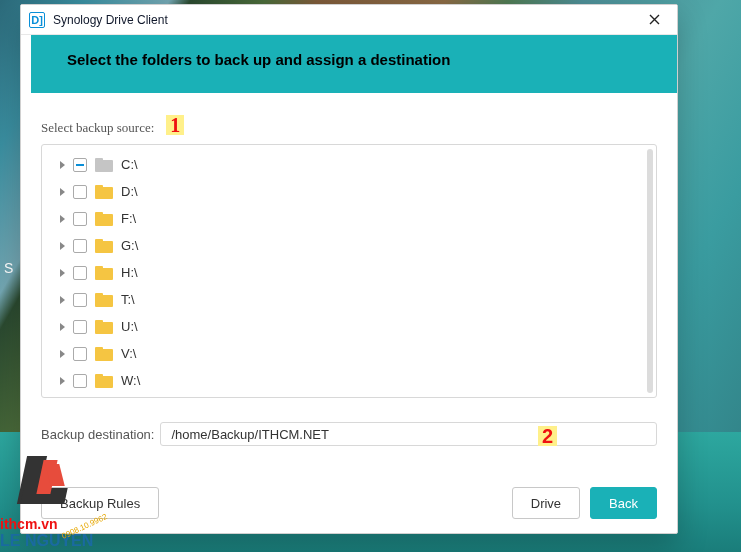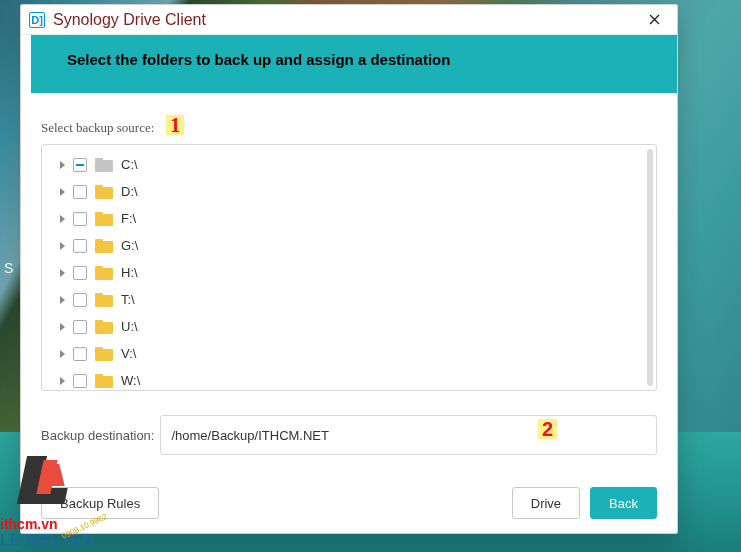--- a/index.html
+++ b/index.html
@@ -33,21 +33,21 @@
     padding: 0 6px 0 8px;
     background: #fff;
     border-bottom: 1px solid #e8e8e8;
   }
   .app-icon {
     width: 16px; height: 16px; margin-right: 8px;
     display:flex; align-items:center; justify-content:center;
     font-weight:700; color:#0a8fd8; font-size:11px;
     border:1.5px solid #0a8fd8; border-radius:2px;
   }
-  .title { flex: 1; font-size: 16px; color: #7f1d1d; }
+  .title { flex: 1; font-size: 12px; color: #0f172a; }
   .close-btn {
     width: 34px; height: 26px; display:flex; align-items:center; justify-content:center;
     font-size: 14px; color:#222; border-radius:3px;
   }
   .header {
     background: #1ab1b7; color: #000000;
     padding: 16px 30px 25px 36px;
     font-size: 15px; font-weight: 600; margin-left: 10px;
   }
   .content {
@@ -95,21 +95,21 @@
     content:""; position:absolute; left:0; top:0; width:8px; height:4px;
     background:#f5c542; border-radius:1px 1px 0 0;
   }
   .folder-icon.gray::before { background:#c5c5c5; }
   .folder-icon.gray::after { background:#c5c5c5; }
   .dest-row {
     display:flex; align-items:center; gap:6px; margin-top:24px;
   }
   .dest-input-wrap { flex:1; position:relative; }
   .dest-input {
-    width:100%; height:40px; border:1px solid #d8d8d8; border-radius:3px;
+    width:100%; height:24px; border:1px solid #d8d8d8; border-radius:3px;
     padding: 0 10px; font-size:13px; color:#333; font-family:inherit;
   }
   .num2 {
     position:absolute; right:100px; top:4px;
     font-weight:700; color:#e11; font-size:20px;
     background:#fff08a; padding:0 4px; line-height:1;
   }
   .btn {
     height:32px; padding:0 18px; border:1px solid #c8c8c8; border-radius:3px;
     background:#fff; font-size:13px; color:#333; display:flex; align-items:center;

